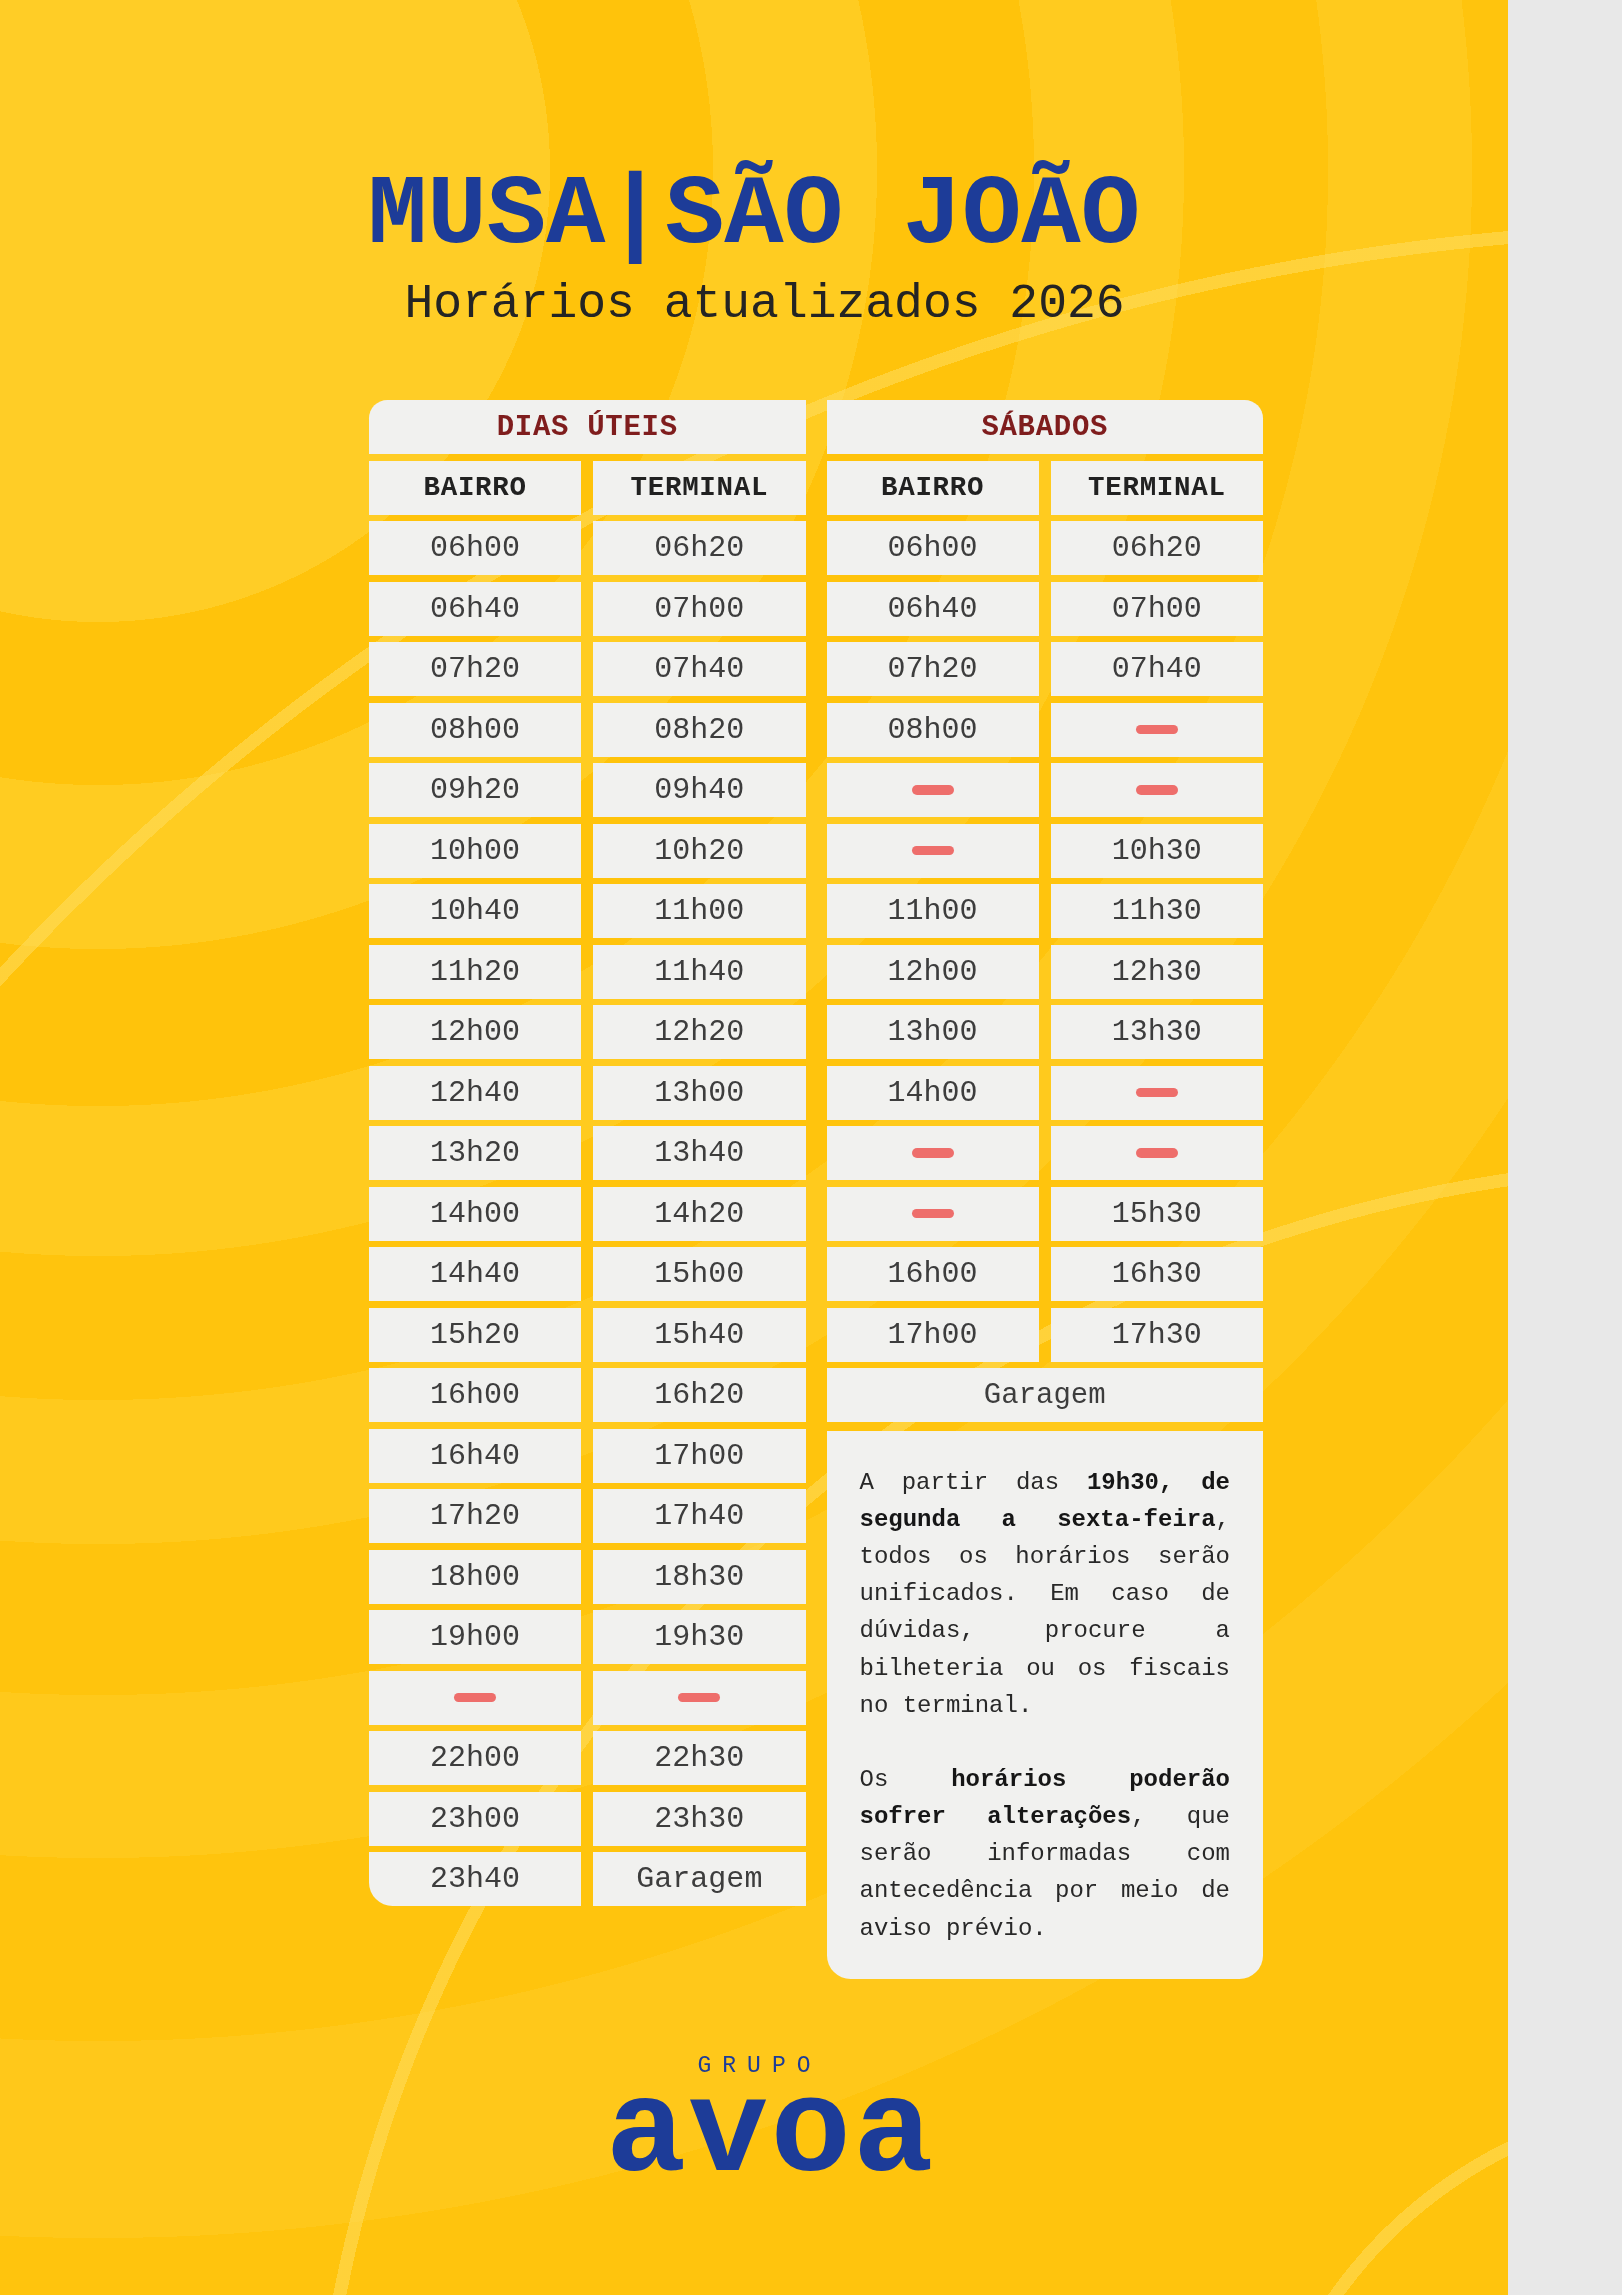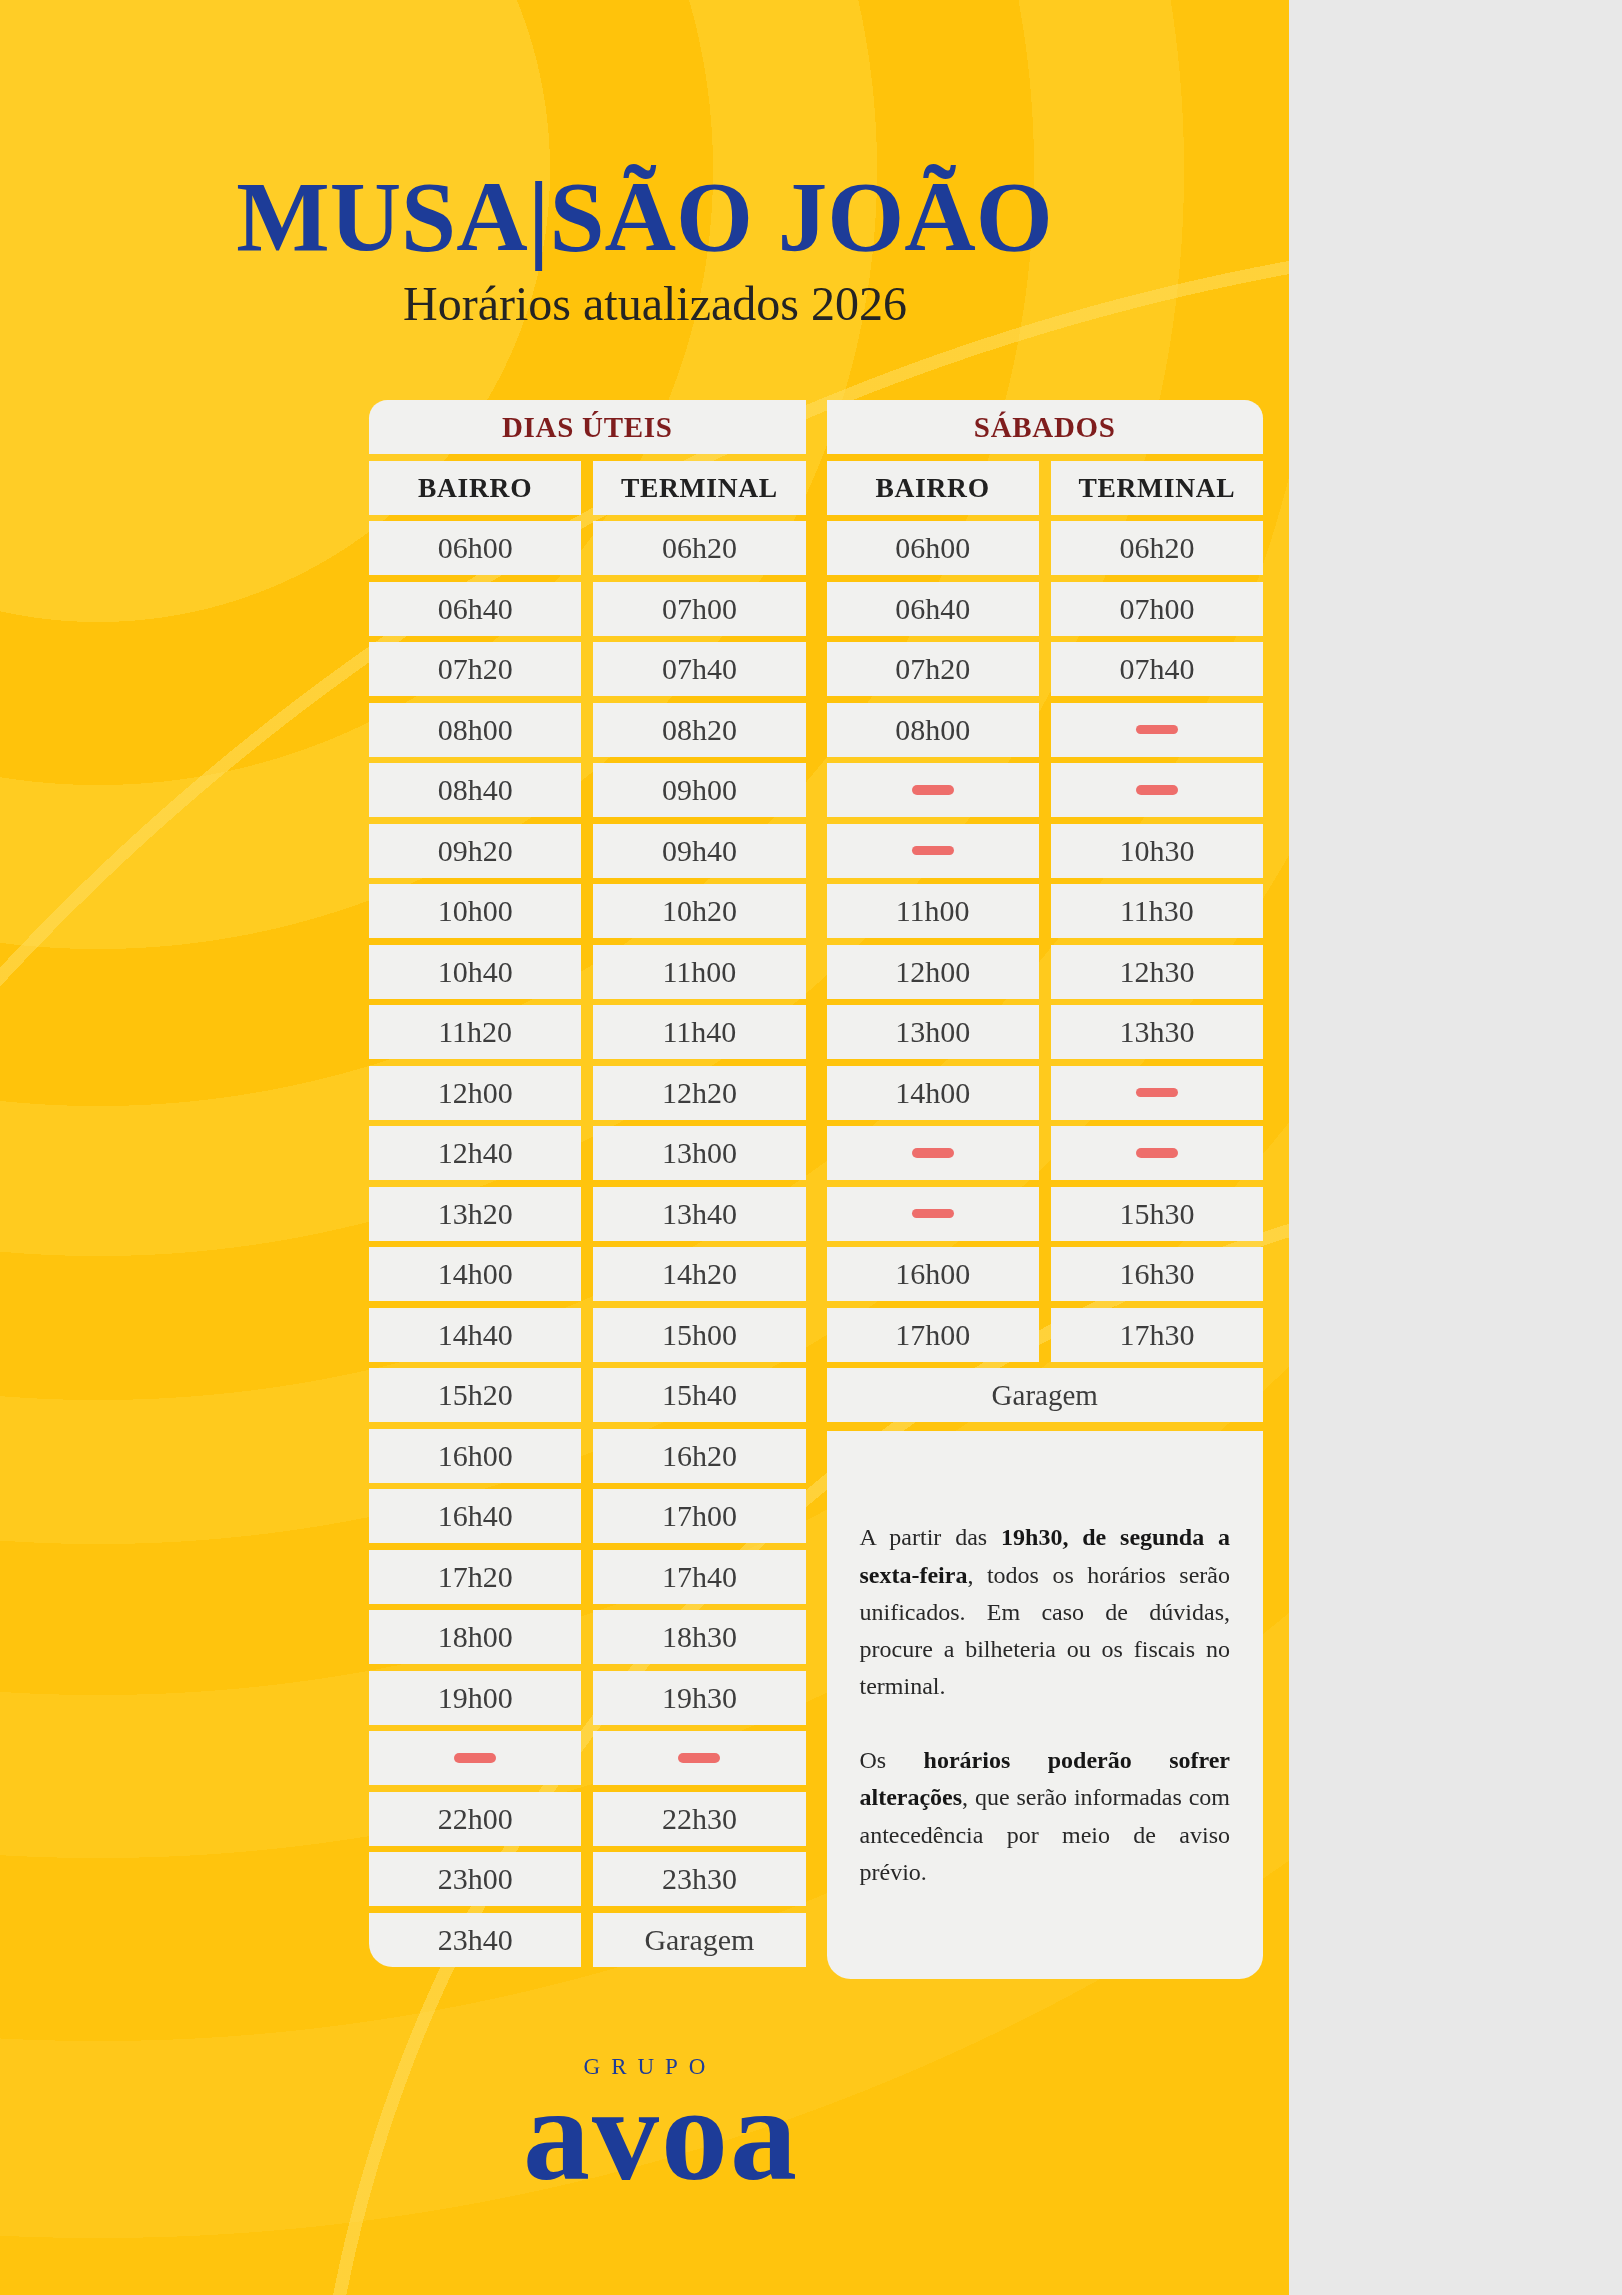--- a/index.html
+++ b/index.html
@@ -1,21 +1,21 @@
 <!DOCTYPE html>
 <html style="font-size:10.5px"><head>
 <meta charset="utf-8">
 <style>
   html,body{margin:0;padding:0;background:#e8e8e8;}
   *{box-sizing:border-box;}
   .page{
     position:relative;
-    width:1289px;height:2295px;
+    width:1508px;height:2295px;
     overflow:hidden;
-    font-family:Liberation Serif, serif;
+    font-family:Liberation Mono, monospace;
     background-color:#ffc40d;
     background-image:
       repeating-radial-gradient(circle at 1714px 2565px,
         rgba(255,221,95,0) 0px, rgba(255,221,95,0) 458px,
         rgba(255,221,95,0.55) 458px, rgba(255,221,95,0.55) 471px,
         rgba(255,221,95,0) 471px, rgba(255,221,95,0) 936px),
       radial-gradient(circle at 98px 170px,
         #ffcd26 0px, #ffcd26 452px,
         #ffc30b 452px, #ffc30b 615px,
         #ffcc21 615px, #ffcc21 779px,
@@ -114,24 +114,20 @@
           </div>
           <div class="trow">
             <div class="cell">07h20</div>
             <div class="cell">07h40</div>
           </div>
           <div class="trow">
             <div class="cell">08h00</div>
             <div class="cell">08h20</div>
           </div>
           <div class="trow">
-            <div class="cell">08h40</div>
-            <div class="cell">09h00</div>
-          </div>
-          <div class="trow">
             <div class="cell">09h20</div>
             <div class="cell">09h40</div>
           </div>
           <div class="trow">
             <div class="cell">10h00</div>
             <div class="cell">10h20</div>
           </div>
           <div class="trow">
             <div class="cell">10h40</div>
             <div class="cell">11h00</div>

